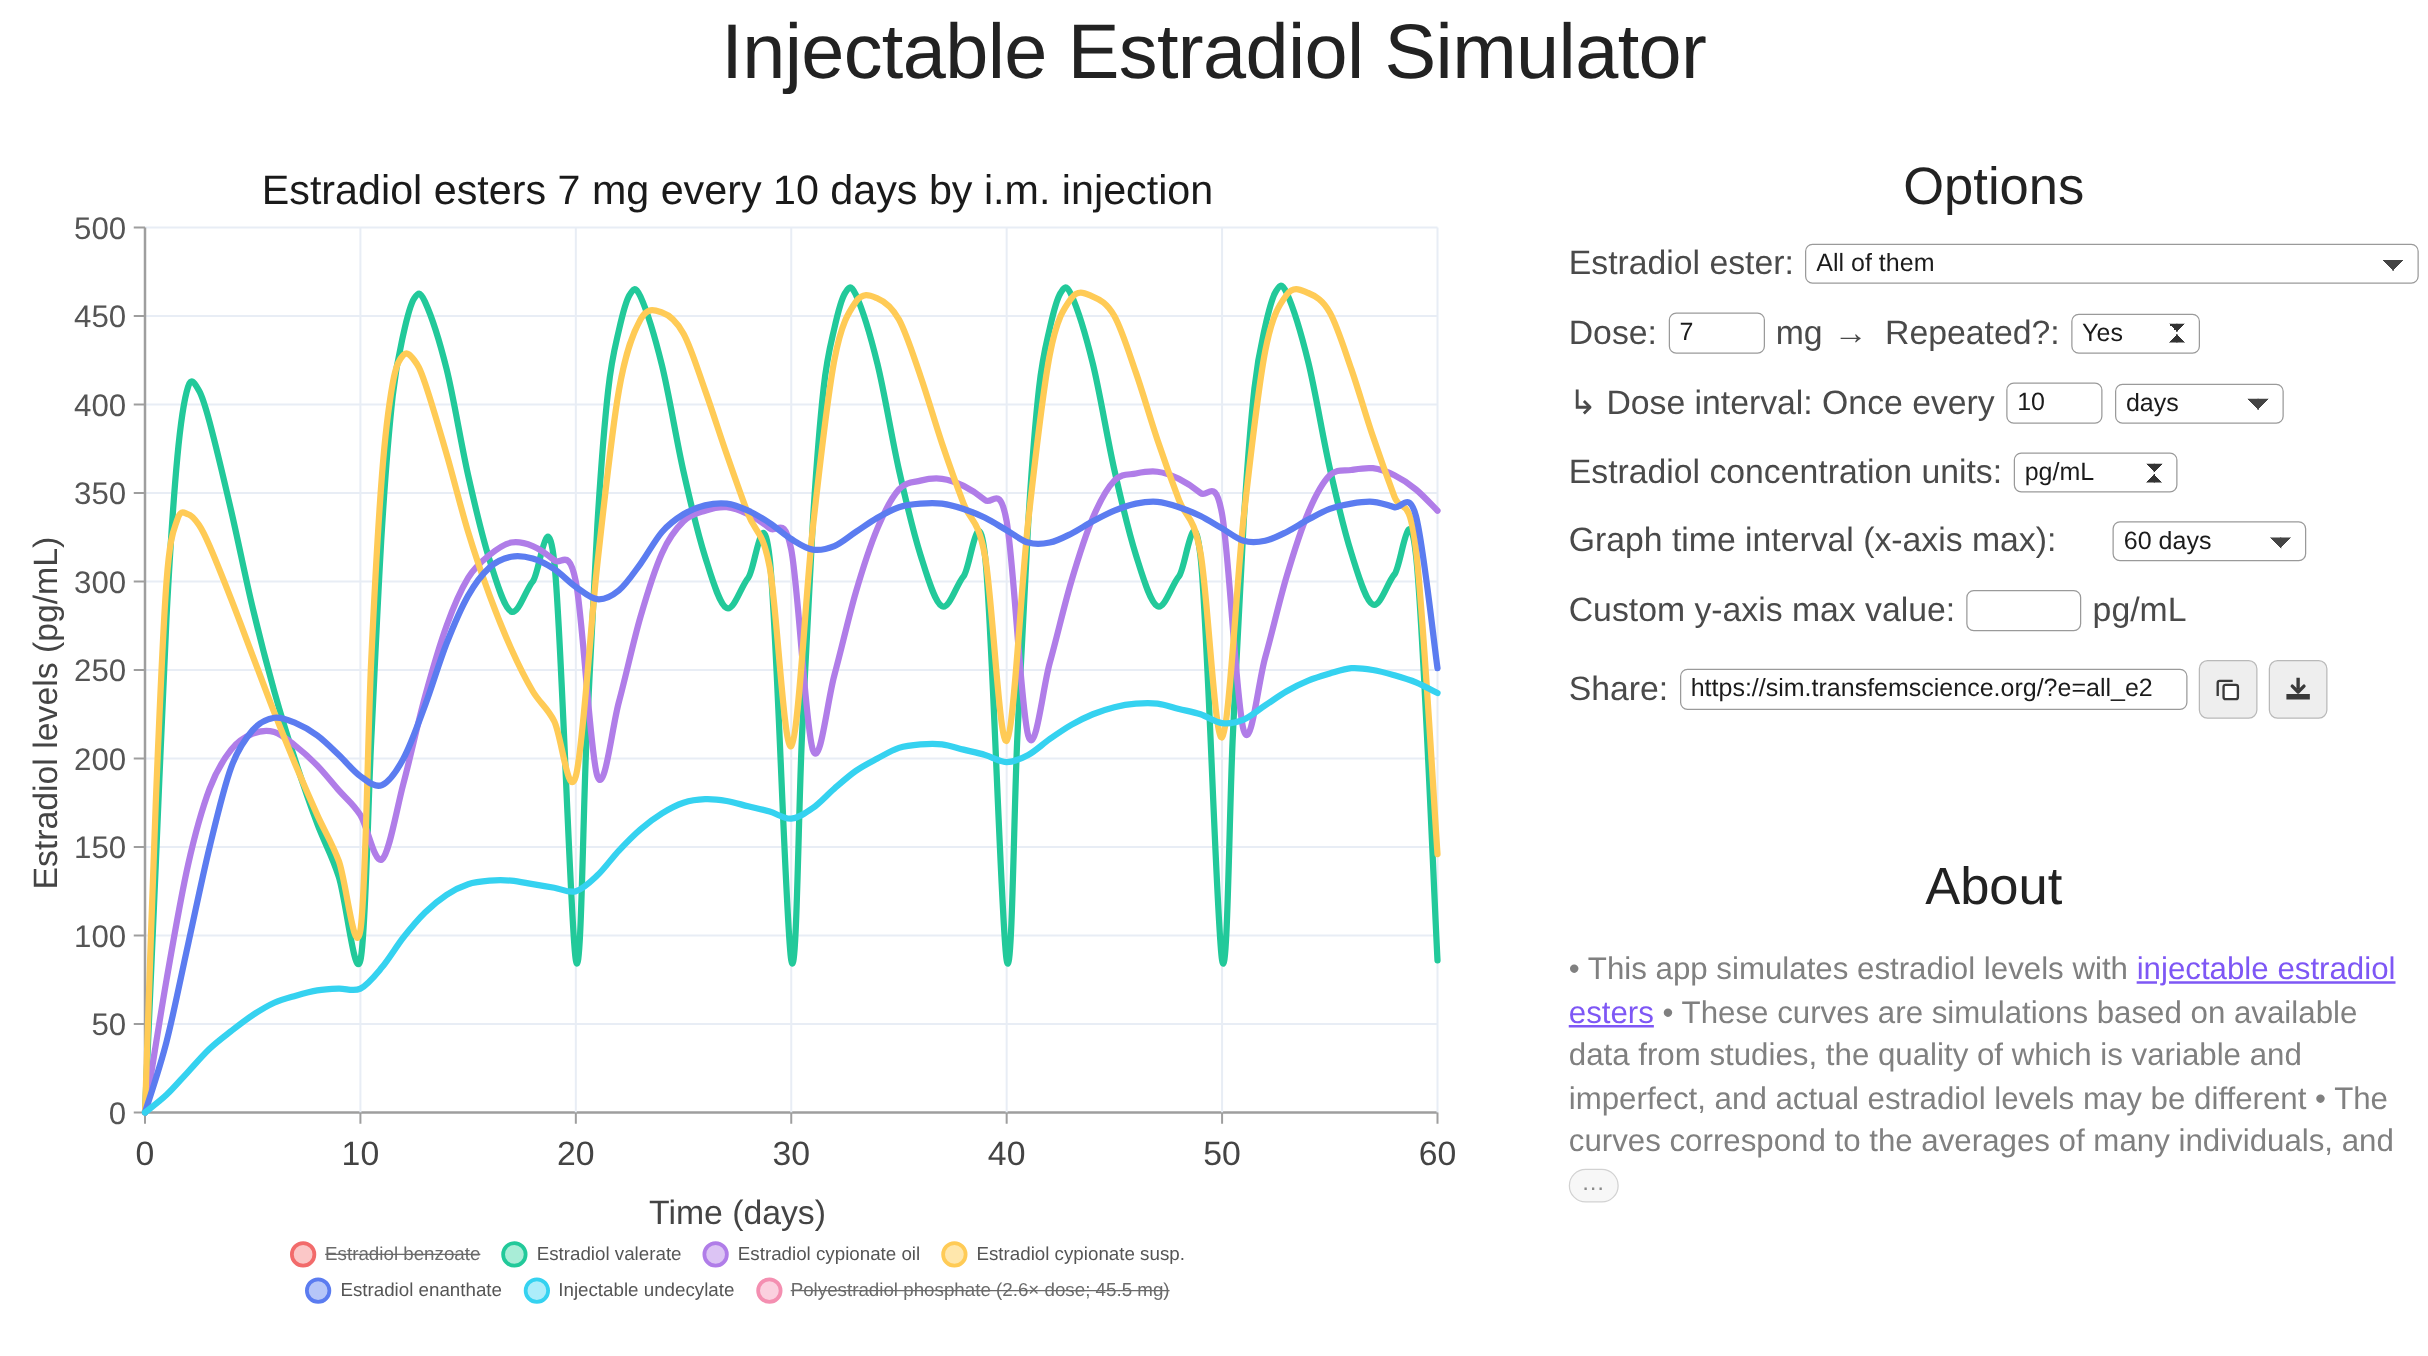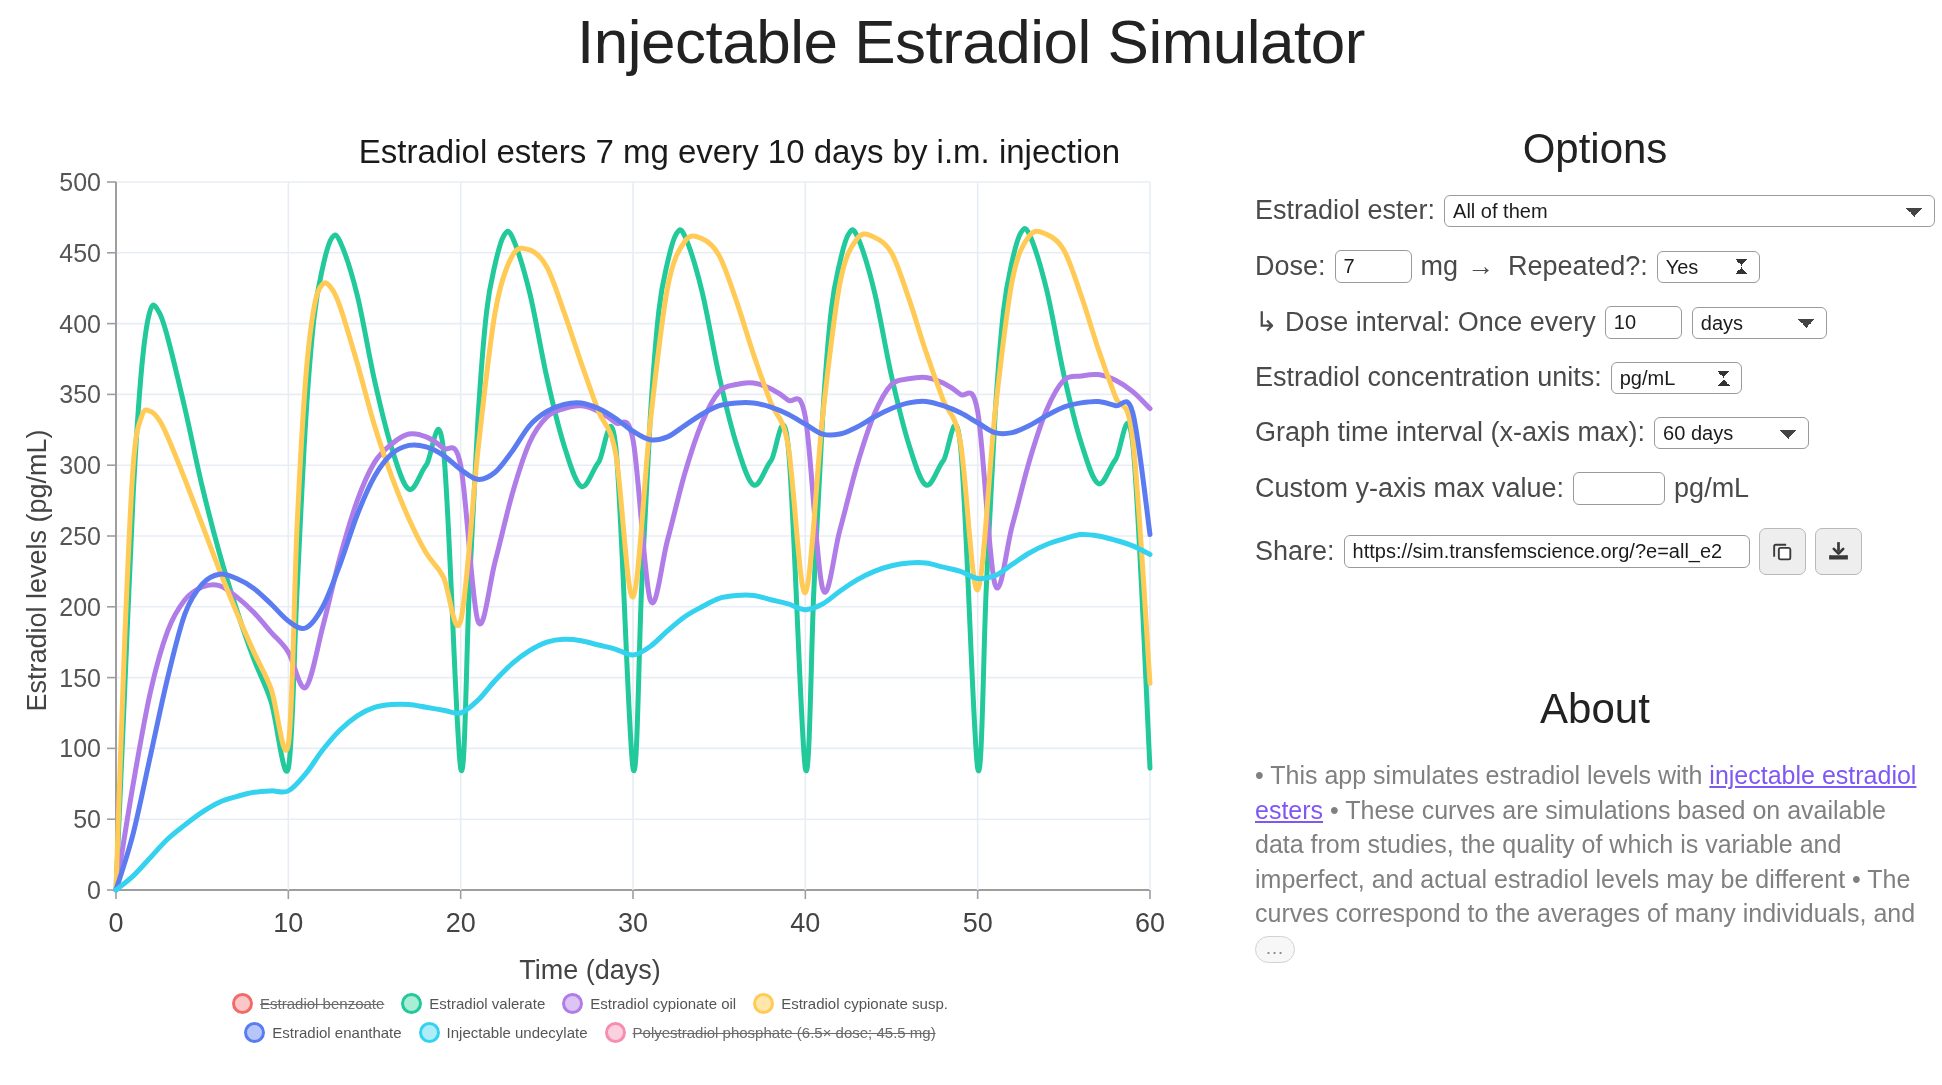--- a/index.html
+++ b/index.html
@@ -27,21 +27,21 @@
   
   .chart-wrap {
     position: absolute;
     left: 0px; top: 125px;
     width: 1180px; height: 960px;
   }
   .chart-title {
     position: absolute;
     left: 60px; top: 8px;
     width: 1060px;
-    text-align: right;
+    text-align: center;
     font-size: 33px;
     color: #1a1a1a;
     white-space: nowrap;
   }
   .plot-svg { position: absolute; left: 0; top: 0; }
 
   .axis-label-y {
     position: absolute;
     left: -163px; top: 430px;
     width: 400px;
@@ -146,21 +146,21 @@
       linear-gradient(45deg, #333 50%, transparent 50%);
     background-position:
       calc(100% - 17px) 34%, calc(100% - 11px) 34%,
       calc(100% - 17px) 68%, calc(100% - 11px) 68%;
     background-size: 7px 7px, 7px 7px, 7px 7px, 7px 7px;
     background-repeat: no-repeat;
   }
   .sel-ester { width: 560px; }
   .sel-repeat { width: 103px; }
   .sel-units  { width: 131px; }
-  .sel-xmax   { width: 155px; }
+  .sel-xmax   { width: 155px; margin-left: 36px; }
   .sel-interval-unit { width: 135px; }
 
   .in-dose { width: 77px; }
   .in-interval { width: 77px; }
   .in-ymax { width: 92px; }
   .in-share {
     width: 406px;
     font-size: 23px;
     padding: 6px 8px;
   }
@@ -309,21 +309,21 @@
           <div class="legend-item">
             <span class="legend-dot" style="border-color: rgb(91, 124, 240); background: rgb(182, 198, 248);"></span>
             <span class="legend-text">Estradiol enanthate</span>
           </div>
           <div class="legend-item">
             <span class="legend-dot" style="border-color: rgb(53, 210, 240); background: rgb(173, 237, 250);"></span>
             <span class="legend-text">Injectable undecylate</span>
           </div>
           <div class="legend-item off">
             <span class="legend-dot" style="border-color: rgb(244, 143, 177); background: rgb(251, 208, 223);"></span>
-            <span class="legend-text">Polyestradiol phosphate (6.5× dose; 45.5 mg)</span>
+            <span class="legend-text">Polyestradiol phosphate (2.6× dose; 45.5 mg)</span>
           </div>
         </div>
     </div>
   </div>
 
   <div class="options">
     <h2 class="section-head">Options</h2>
 
     <div class="opt-row">
       <span class="opt-label">Estradiol ester:</span>

